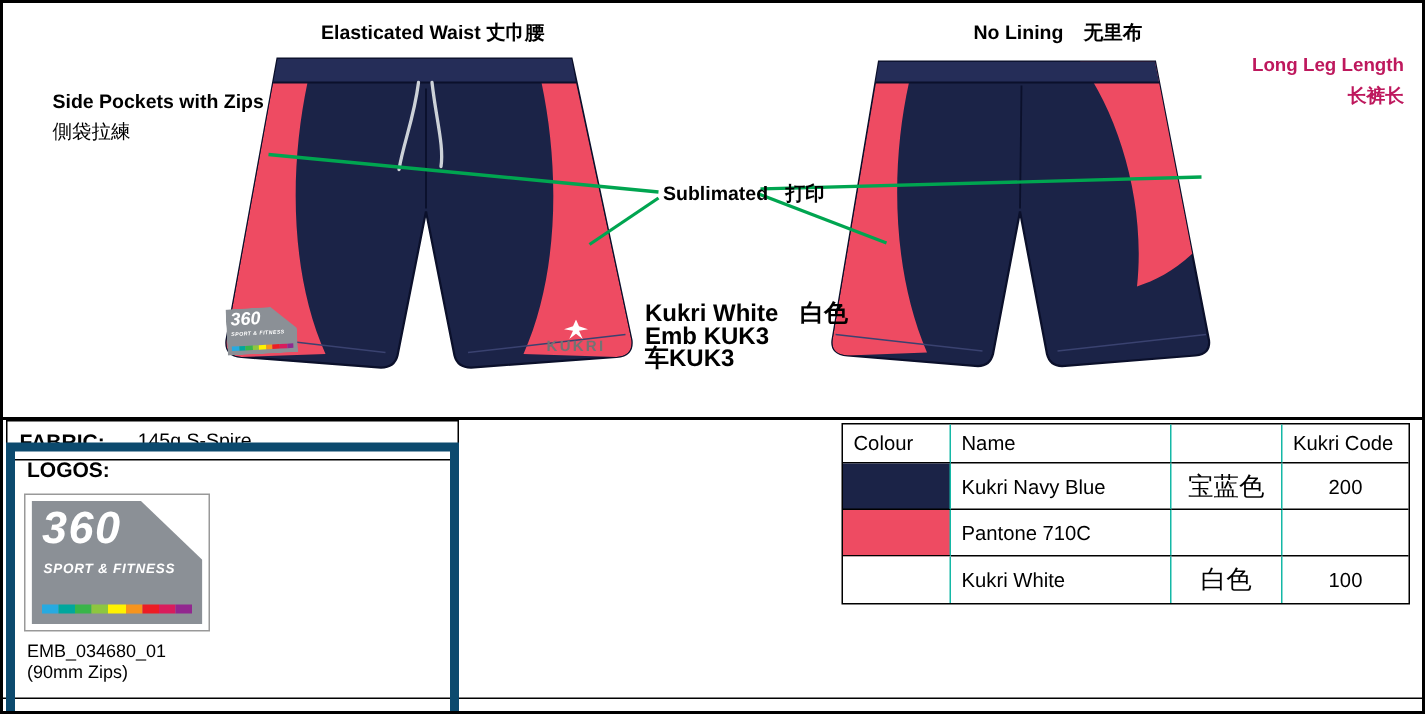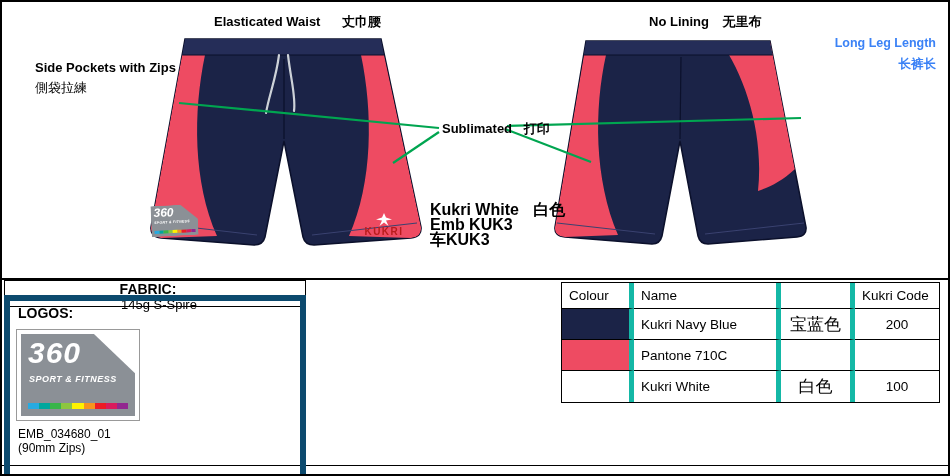--- a/index.html
+++ b/index.html
@@ -4,29 +4,29 @@
 <style>
   html,body{margin:0;padding:0;background:#fff;}
   .page{
     position:relative;width:950px;height:476px;box-sizing:border-box;
     border:2px solid #000;background:#fff;overflow:hidden;
     font-family:"Liberation Sans",sans-serif;color:#000;
   }
   .abs{position:absolute;}
   .ann{position:absolute;font-size:13px;white-space:nowrap;}
   .b{font-weight:bold;}
-  .red-txt{color:#3b82f6;font-weight:bold;font-size:12.5px;}
+  .red-txt{color:#be185d;font-weight:bold;font-size:12.5px;}
   .hline{position:absolute;left:0;right:0;height:2px;background:#000;}
   svg{display:block;}
 
   
   .fabric-box{
     position:absolute;left:2px;top:278px;width:302px;height:27px;
     border:1px solid #000;box-sizing:border-box;display:flex;align-items:center;
-    padding-left:8px;font-size:13px;flex-direction:column;
+    padding-left:8px;font-size:13px;
   }
   .fabric-box .lbl{font-weight:bold;font-size:14px;margin-right:22px;}
   .logos-box{
     position:absolute;left:2px;top:293px;width:302px;height:200px;
     border:6px solid #0c4a6e;box-sizing:border-box;
   }
   .logos-box .lbl{font-weight:bold;font-size:14px;padding:4px 0 0 8px;}
   .logo-card{
     position:absolute;left:6px;top:28px;width:124px;height:92px;
     background:#fff;border:1px solid #999;box-sizing:border-box;padding:4px;
@@ -52,33 +52,33 @@
   .mini-badge{
     position:absolute;left:149px;top:203px;width:47px;height:31px;
     transform:rotate(-3deg);background:#8b9096;
     clip-path:polygon(0 0,64% 0,100% 48%,100% 100%,0 100%);
   }
   .mini-badge .n{position:absolute;left:3px;top:0px;color:#fff;font-style:italic;font-weight:bold;font-size:12px;}
   .mini-badge .s{position:absolute;left:3px;top:15px;color:#fff;font-style:italic;font-weight:bold;font-size:3.5px;letter-spacing:.3px;}
   .mini-badge .stripes{left:3px;right:3px;bottom:3px;height:3px;}
 
   .kukri-logo{
-    position:absolute;left:350px;top:211px;width:64px;text-align:center;color:#b91c1c;
+    position:absolute;left:350px;top:211px;width:64px;text-align:center;color:#737373;
   }
   .kukri-logo .wordmark{font-weight:bold;font-size:10px;letter-spacing:1.5px;}
 
   
   .color-table{
     position:absolute;left:559px;top:280px;
     display:grid;grid-template-columns:72px 147px 74px 84px;
     grid-template-rows:26px 31px 31px 31px;
     border:1.5px solid #000;
   }
   .td{
-    border-right:5px solid #14b8a6;border-bottom:1px solid #000;
+    border-right:1px solid #14b8a6;border-bottom:1px solid #000;
     display:flex;align-items:center;box-sizing:border-box;
     font-size:13.5px;padding-left:7px;
   }
   .td.last-col{border-right:none;}
   .td.last-row{border-bottom:none;}
   .td.center{justify-content:center;padding-left:0;}
   .td.zh{font-size:17px;font-family:"Liberation Serif",serif;}
   .td.swatch{padding:0;}
 </style>
 </head>
@@ -151,21 +151,21 @@
 
     <svg class="abs" style="left:0;top:0;pointer-events:none;" width="950" height="276" viewBox="0 0 950 276">
       <line x1="177" y1="101" x2="437" y2="126" stroke="#00a550" stroke-width="2.2"></line>
       <line x1="437" y1="130" x2="391" y2="161" stroke="#00a550" stroke-width="2.2"></line>
       <line x1="503" y1="127" x2="589" y2="160" stroke="#00a550" stroke-width="2.2"></line>
       <line x1="505" y1="124" x2="799" y2="116" stroke="#00a550" stroke-width="2.2"></line>
     </svg>
 
     <div class="ann" style="left:212px;top:11px;">
       <span class="b">Elasticated Waist</span>
-      <span class="b" style="margin-left:18px;">丈巾腰</span>
+      <span class="b" style="margin-left:0;">丈巾腰</span>
     </div>
 
     <div class="ann" style="left:647px;top:11px;">
       <span class="b">No Lining</span>
       <span class="b" style="margin-left:10px;">无里布</span>
     </div>
 
     <div class="ann red-txt" style="left:832px;top:34px;width:102px;text-align:right;">
       <div>Long Leg Length</div>
       <div style="margin-top:6px;">长裤长</div>

